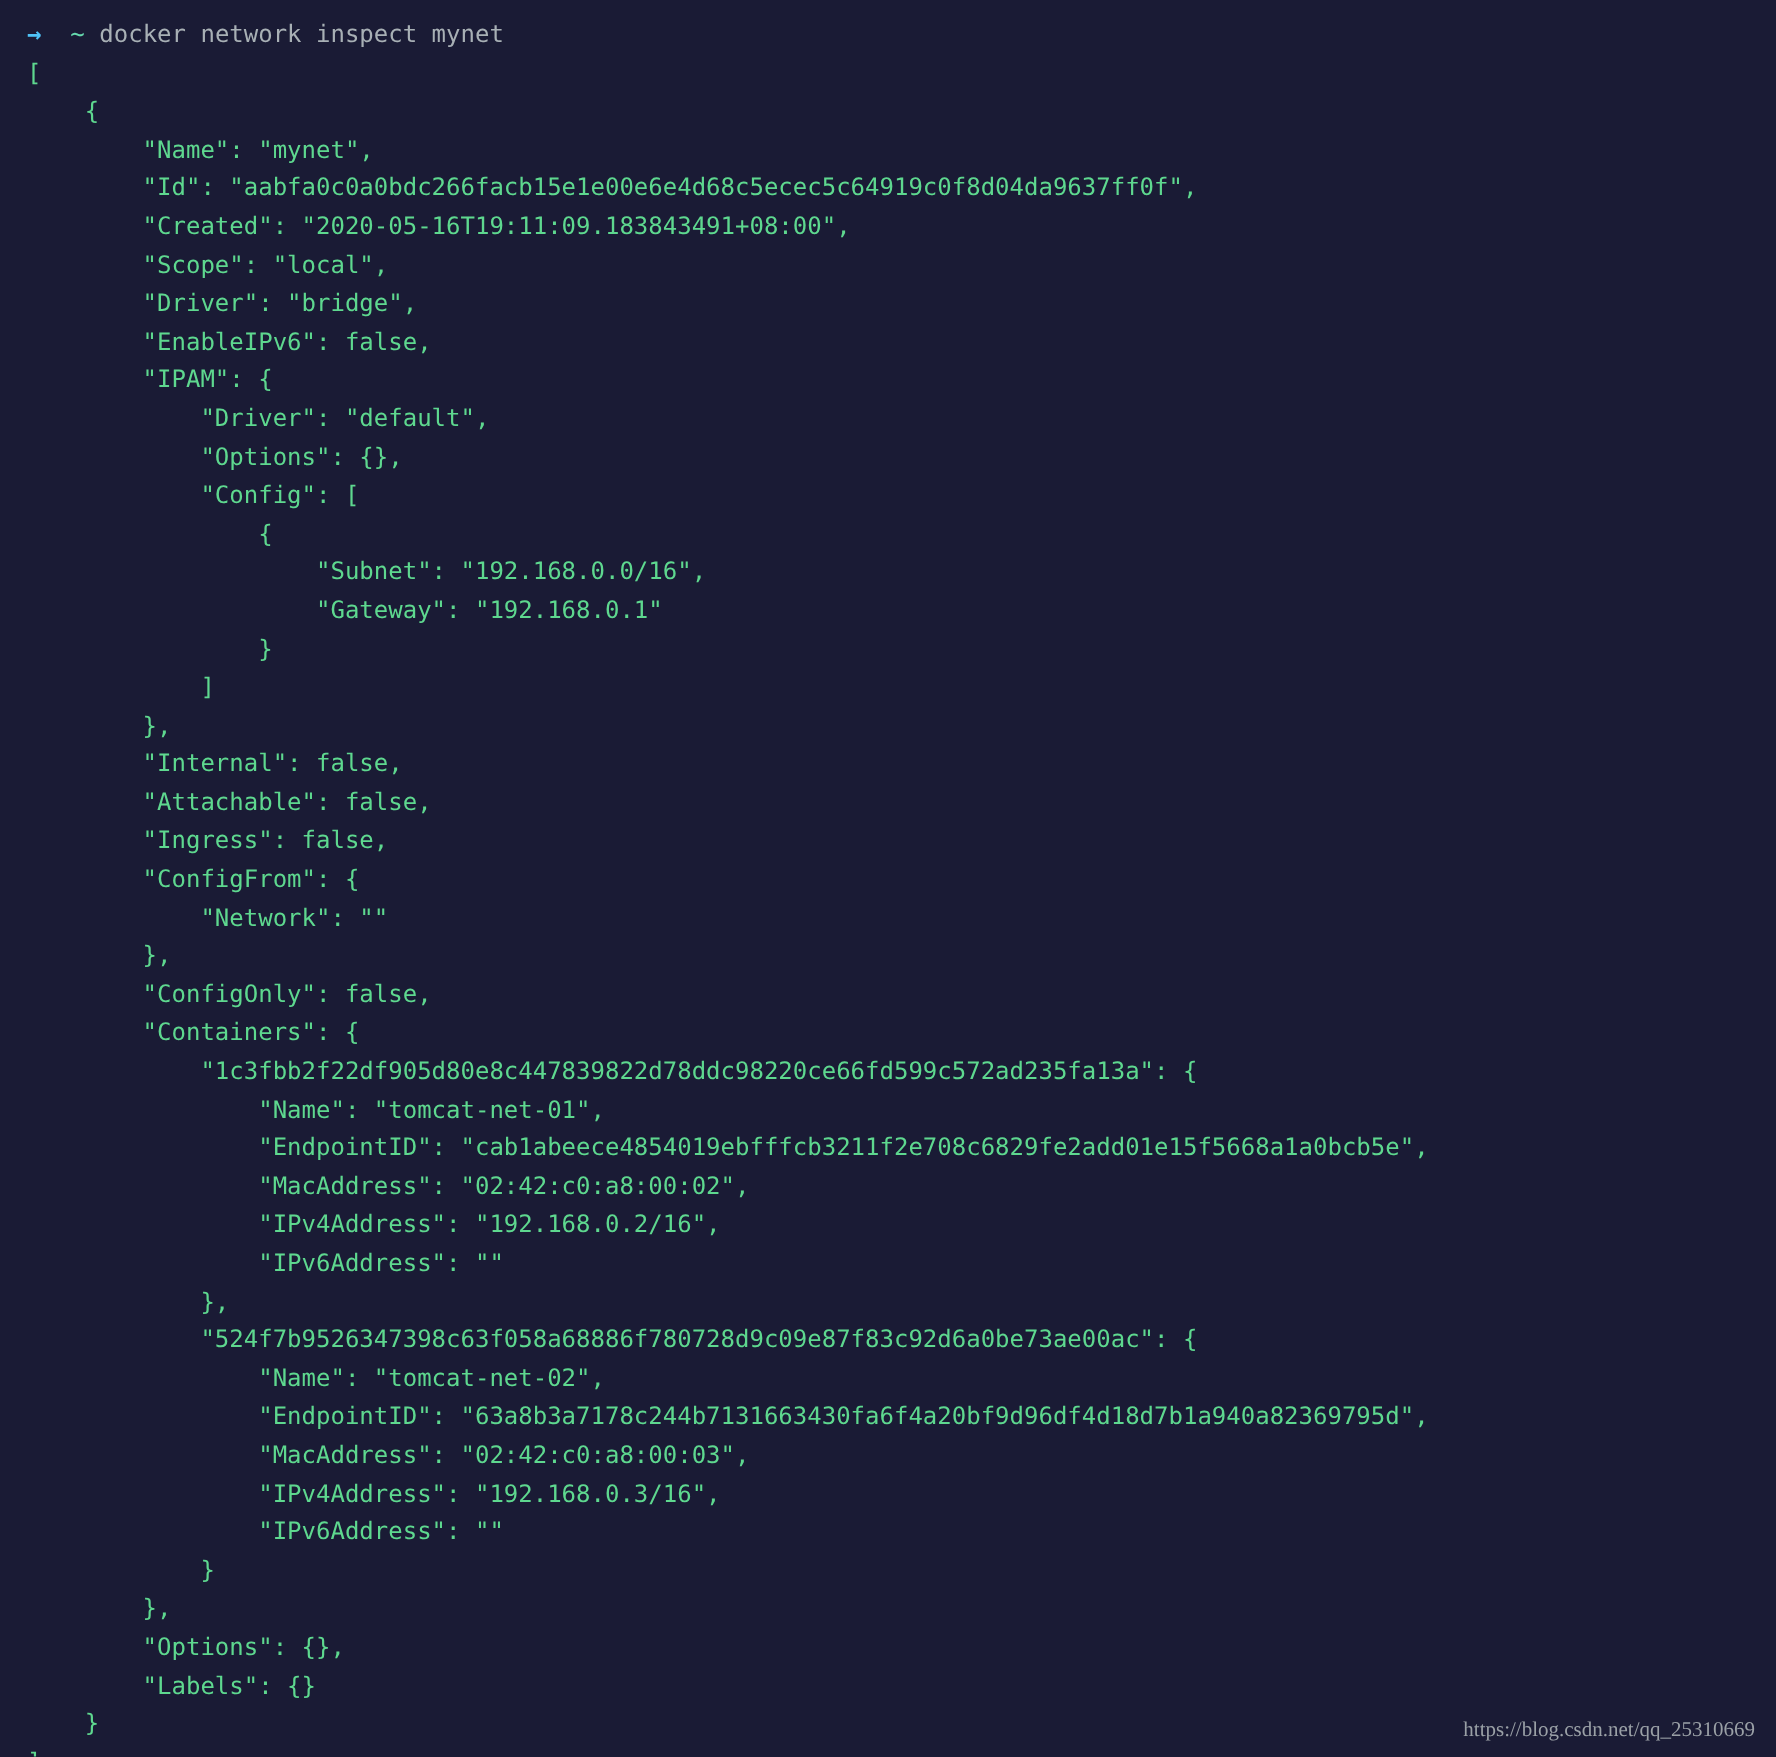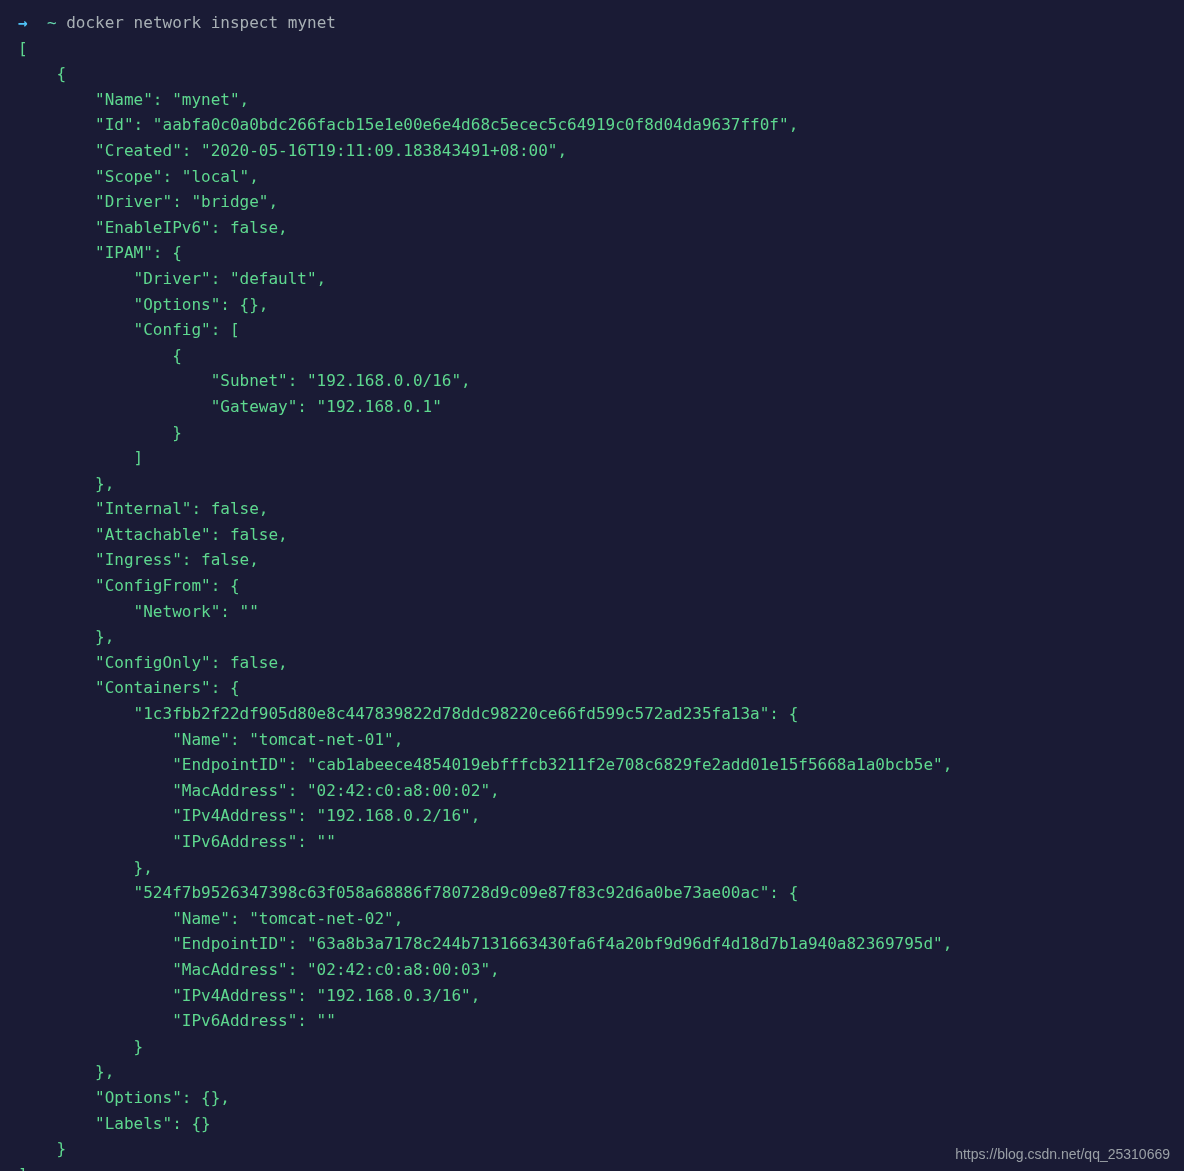--- a/index.html
+++ b/index.html
@@ -19,21 +19,21 @@
     .tilde { color: #66d9ae; }
     .cmd { color: #a8b0b5; text-align: center; }
     .green { color: #5ed88f; }
     pre { white-space: pre; }
     .watermark {
       position: absolute;
       bottom: 6px;
       right: 14px;
       color: #9aa0a6;
       font-size: 14px;
-      font-family: Liberation Sans, sans-serif;
+      font-family: Liberation Serif, serif;
     }
   </style>
 </head>
 <body>
 
 <pre><span class="arrow">→</span>  <span class="tilde">~</span> <span class="cmd">docker network inspect mynet</span>
 <span class="green">[</span>
 <span class="green">    {</span>
 <span class="green">        "Name": "mynet",</span>
 <span class="green">        "Id": "aabfa0c0a0bdc266facb15e1e00e6e4d68c5ecec5c64919c0f8d04da9637ff0f",</span>

